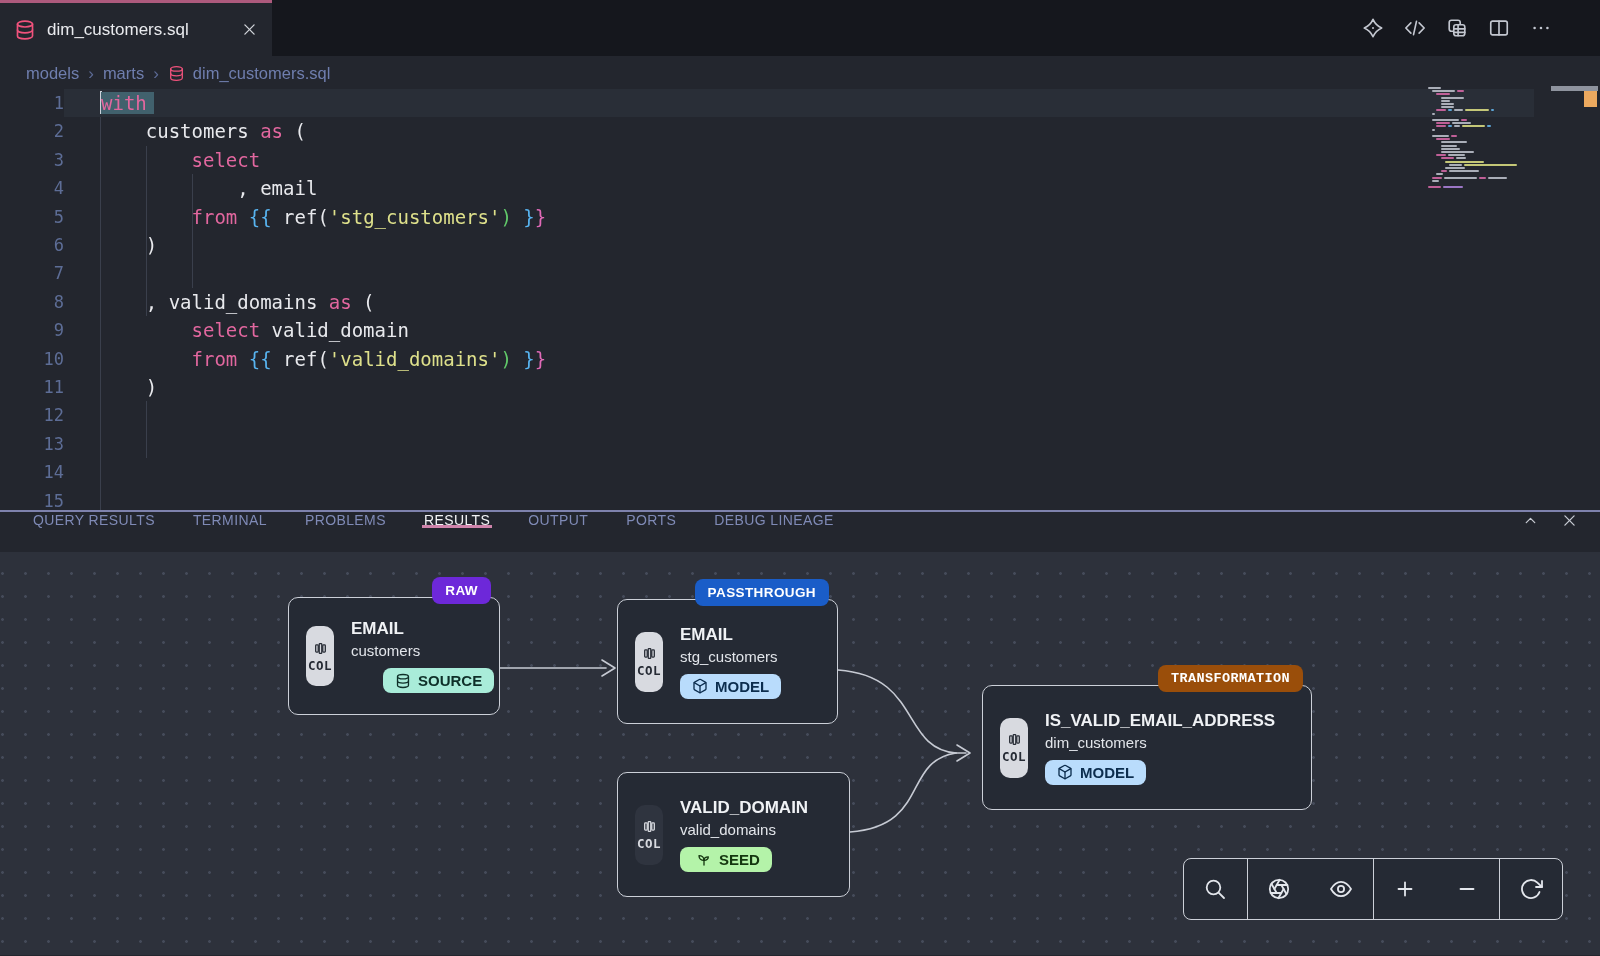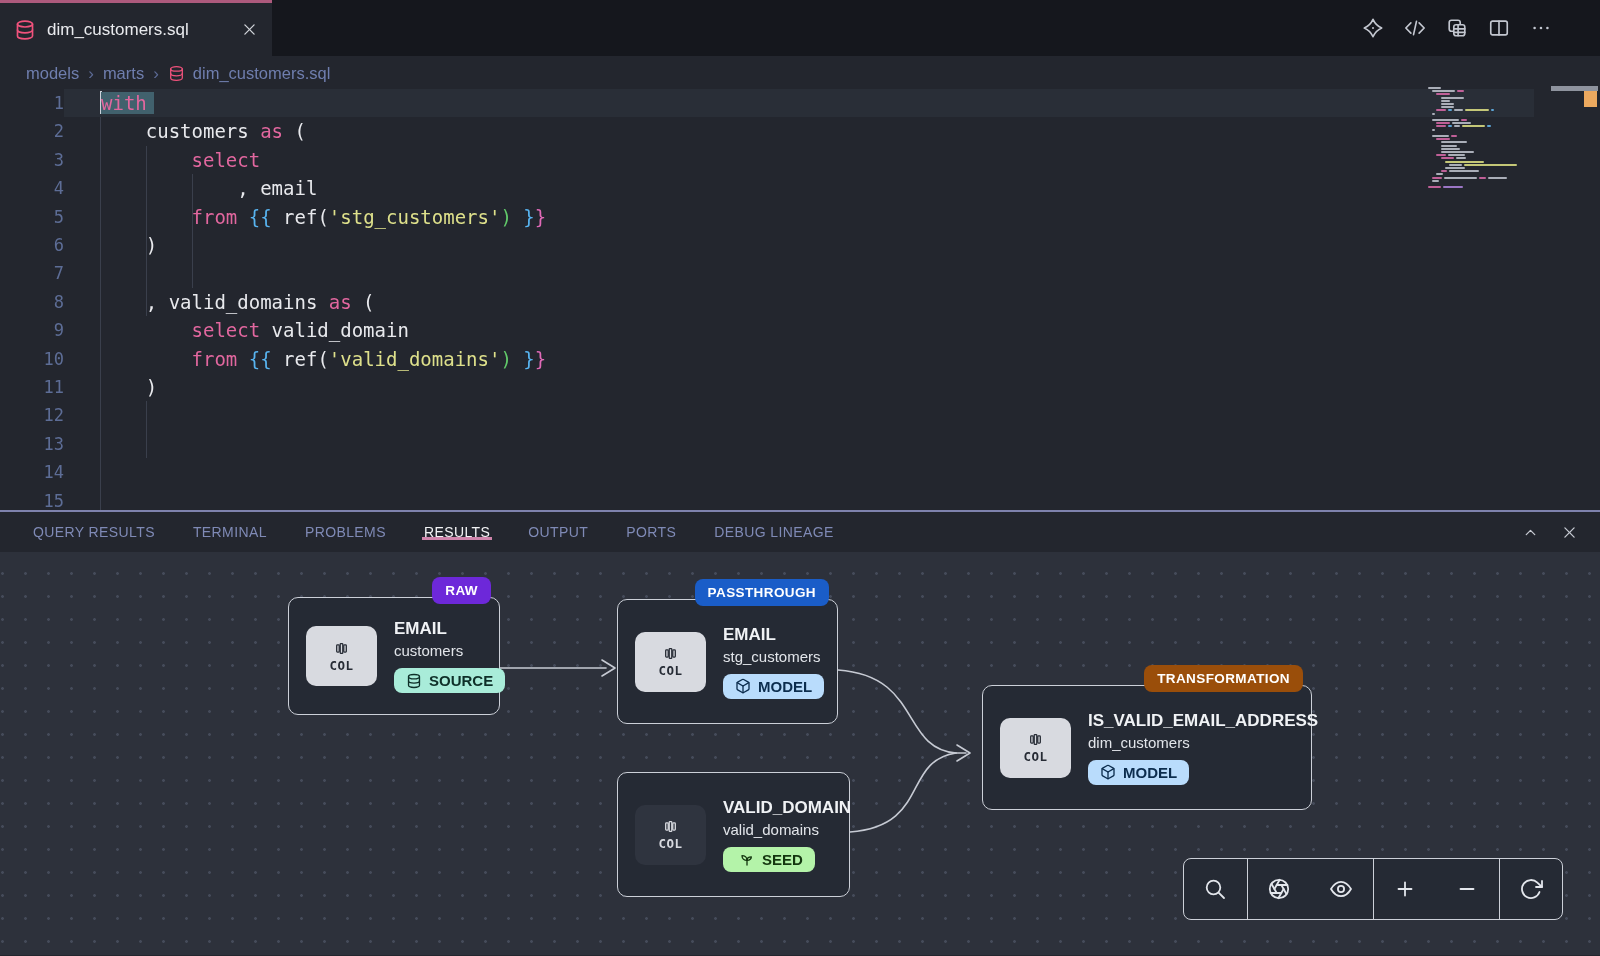--- a/index.html
+++ b/index.html
@@ -45,40 +45,40 @@
   .guide { position:absolute; width:1px; background:#3a3f4c; }
   .minimap { position:absolute; left:1424px; top:-4px; width:112px; height:106px; }
   .mm-row { position:absolute; display:flex; gap:2px; height:2px; }
   .mm-seg { height:2px; border-radius:1px; opacity:.9; }
   .ruler { position:absolute; right:0; top:-5px; width:52px; height:112px; }
   .ruler-bar { position:absolute; right:2px; top:0; width:47px; height:5px; background:#8e939e; }
   .ruler-marker { position:absolute; right:3px; top:5px; width:13px; height:16px; background:#eca95f; }
 
   
   .panelbar { height:42px; background:#23262e; border-top:2px solid #7e82ad;
-    display:flex; align-items:center; position:relative; z-index:3;gap:44px; }
+    display:flex; align-items:flex-start; position:relative; z-index:3;gap:44px; }
   .ptabs { display:flex; align-items:stretch; padding-left:14px; }
   .ptab { font-size:14px; color:#7f8ab6; letter-spacing:.4px; margin:0 19px;
     display:flex; align-items:center; position:relative; cursor:default; }
   .ptab.active { color:#f2f3f5; }
   .ptab.active::after { content:""; position:absolute; left:-2px; right:-2px; bottom:0;
     height:3px; background:#cf84ab; }
   .pactions { margin-left:auto; display:flex; align-items:center; gap:22px;
     padding-right:22px; color:#c7cbd3; }
 
   
   .canvas { position:relative; height:403px; background:#2d313b;
     background-image:radial-gradient(circle, #454b5a 1.3px, transparent 1.5px);
     background-size:23px 23px; background-position:14px 10px; z-index:2; overflow:hidden; }
   .edges { position:absolute; inset:0; width:100%; height:100%; color:#c6cad3; }
   .node { position:absolute; background:#252a34; border:1.5px solid #ccd0d8;
     border-radius:10px; display:flex; align-items:center; gap:17px; padding:0 17px; z-index:2; }
   .tagbadge { position:absolute; top:-21px; right:8px; color:#ffffff; font-size:13.5px;
     font-weight:700; letter-spacing:.4px; padding:6px 13px; border-radius:8px; white-space:nowrap; }
-  .chip { width:71px; height:60px; border-radius:10px; display:flex; flex-direction:column;
+  .chip { width:28px; height:60px; border-radius:10px; display:flex; flex-direction:column;
     align-items:center; justify-content:center; gap:1px; flex:none; }
   .chip.light { background:#d8dae0; color:#262b35; }
   .chip.dark  { background:#2f343f; color:#d8dae0; }
   .chip-label { font:700 12.5px "DejaVu Sans Mono", monospace; letter-spacing:.5px; }
   .n-title { font-size:17px; font-weight:700; color:#f0f2f5; margin-bottom:3px; }
   .n-sub { font-size:15px; color:#e2e5ea; margin-bottom:9px; }
   .kindbadge { display:inline-flex; align-items:center; gap:7px; padding:4px 12px;
     border-radius:8px; font-size:15px; font-weight:700; }
   .kindbadge svg { width:16px; height:16px; stroke-width:2; }
 
@@ -358,21 +358,21 @@
         <div class="node" style="left: 288px; top: 45px; width: 212px; height: 118px;">
           <div class="tagbadge" style="background: rgb(109, 40, 217);">RAW</div>
           <div class="chip light">
             <svg viewBox="0 0 24 24" stroke-width="1.6" class="ic-sm">
               <rect x="5.2" y="7" width="3.6" height="10" rx="1"></rect>
               <rect x="10.2" y="5" width="3.6" height="14" rx="1"></rect>
               <rect x="15.2" y="7" width="3.6" height="10" rx="1"></rect>
             </svg>
             <span class="chip-label">COL</span>
           </div>
-          <div><div class="n-title">EMAIL</div><div class="n-sub">customers</div><div class="kindbadge" style="background: rgb(169, 236, 217); color: rgb(14, 47, 40);">
+          <div><div class="n-title">EMAIL</div><div class="n-sub">customers</div><div class="kindbadge" style="background: rgb(169, 236, 217); color: rgb(14, 47, 40); margin-left: 32px;">
               <svg viewBox="0 0 24 24" class="ic-sm">
                 <ellipse cx="12" cy="5.5" rx="8.2" ry="3.2"></ellipse>
                 <path d="M3.8 5.5V12c0 1.8 3.7 3.2 8.2 3.2s8.2-1.4 8.2-3.2V5.5"></path>
                 <path d="M3.8 12v6.5c0 1.8 3.7 3.2 8.2 3.2s8.2-1.4 8.2-3.2V12"></path>
               </svg>
               <span>SOURCE</span>
             </div></div>
         </div>
         <div class="node" style="left: 617px; top: 47px; width: 221px; height: 125px;">
           <div class="tagbadge" style="background: rgb(26, 93, 200);">PASSTHROUGH</div>
@@ -405,21 +405,21 @@
           <div><div class="n-title">VALID_DOMAIN</div><div class="n-sub">valid_domains</div><div class="kindbadge" style="background: rgb(180, 243, 169); color: rgb(20, 54, 15); padding-left: 16px;">
               <svg viewBox="0 0 24 24" class="ic-sm">
                 <path d="M12 21v-7"></path>
                 <path d="M12 14C12 9.5 8.5 7 4.5 7 4.5 11.5 8 14 12 14Z"></path>
                 <path d="M12 14c0-3.2 2.8-5.2 6.5-5.2 0 3.2-2.7 5.2-6.5 5.2Z"></path>
               </svg>
               <span>SEED</span>
             </div></div>
         </div>
         <div class="node" style="left: 982px; top: 133px; width: 330px; height: 125px;">
-          <div class="tagbadge" style="background: rgb(154, 78, 10);">TRANSFORMATION</div>
+          <div class="tagbadge" style="background: rgb(154, 78, 10); font-family: Liberation Mono, monospace;">TRANSFORMATION</div>
           <div class="chip light">
             <svg viewBox="0 0 24 24" stroke-width="1.6" class="ic-sm">
               <rect x="5.2" y="7" width="3.6" height="10" rx="1"></rect>
               <rect x="10.2" y="5" width="3.6" height="14" rx="1"></rect>
               <rect x="15.2" y="7" width="3.6" height="10" rx="1"></rect>
             </svg>
             <span class="chip-label">COL</span>
           </div>
           <div><div class="n-title">IS_VALID_EMAIL_ADDRESS</div><div class="n-sub">dim_customers</div><div class="kindbadge" style="background: rgb(185, 220, 252); color: rgb(12, 45, 78);">
               <svg viewBox="0 0 24 24" class="ic-sm">

